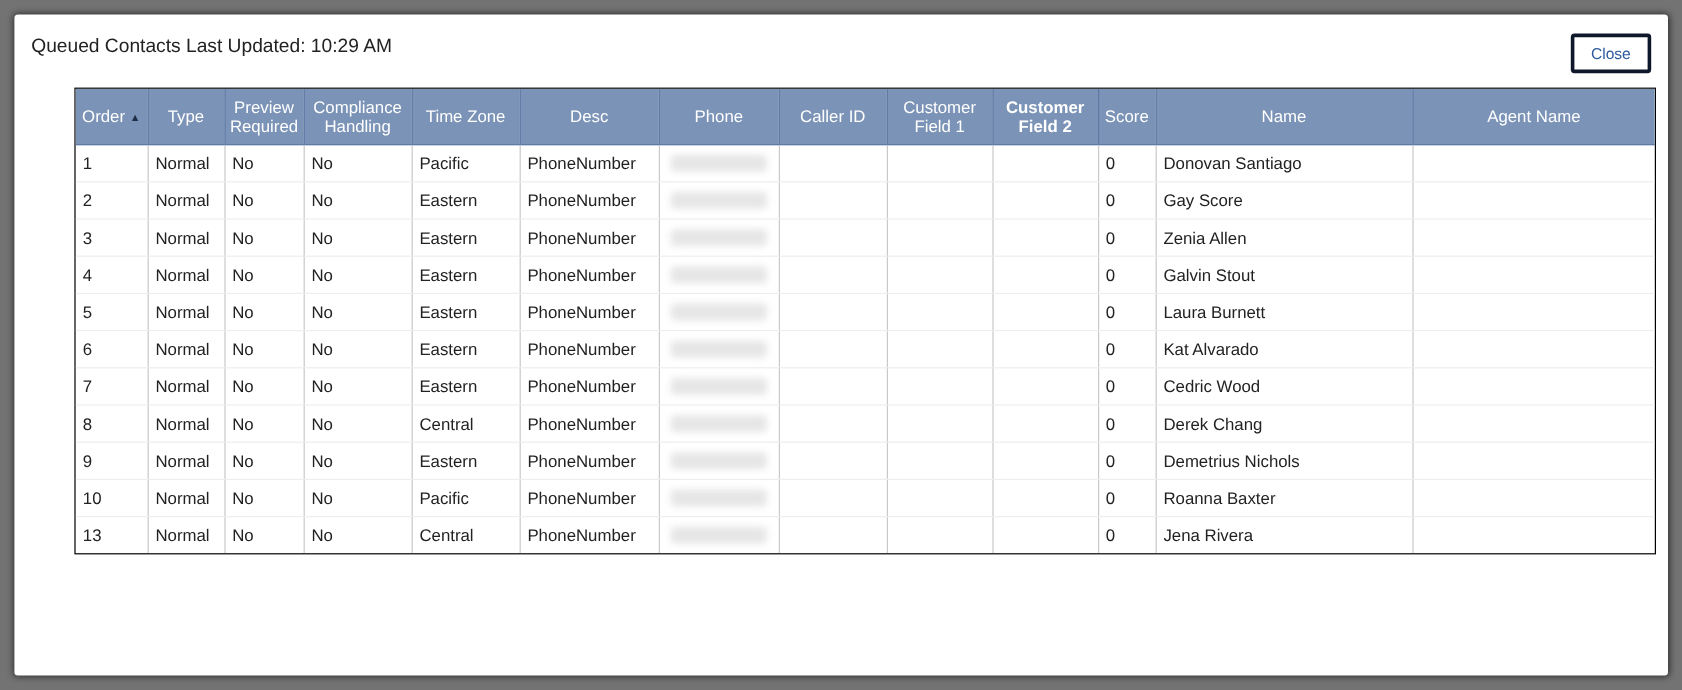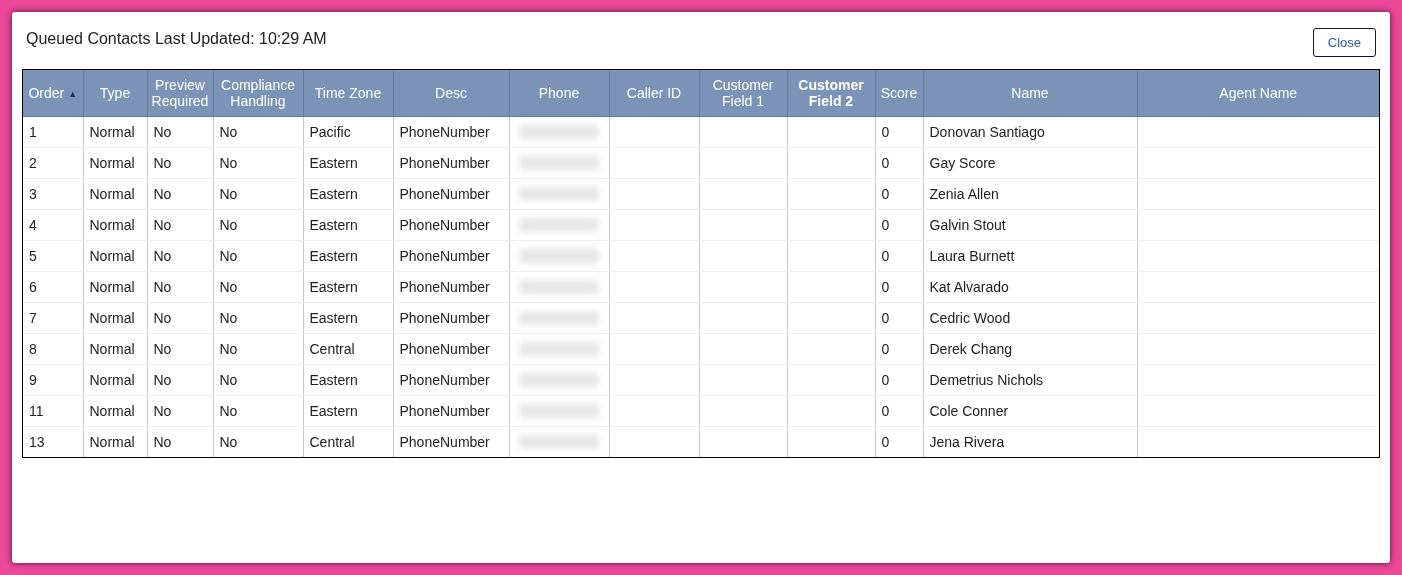--- a/index.html
+++ b/index.html
@@ -7,21 +7,21 @@
     padding: 0;
     background: #000;
     font-family: Arial, Helvetica, sans-serif;
     font-size: 14px;
     color: #222;
   }
   .frame {
     box-sizing: border-box;
     width: 1402px;
     height: 575px;
-    background: #ec4899;
+    background: #737373;
     padding: 12px;
   }
   .panel {
     box-sizing: border-box;
     width: 100%;
     height: 100%;
     background: #fff;
     border-radius: 3px;
     box-shadow: 0 0 6px rgba(0,0,0,.7);
     padding: 16px 10px 10px 10px;
@@ -33,32 +33,33 @@
     justify-content: space-between;
     align-items: flex-start;
     padding: 0 4px 12px 4px;
   }
   .status-text {
     font-size: 16px;
     color: #222;
     padding-top: 2px;
   }
   .close-btn {
-    border: 1px solid #0f172a;
+    border: 3px solid #0f172a;
     background: #fff;
     color: #2b5a9e;
     font-size: 13px;
     padding: 6px 14px;
     border-radius: 3px;
     cursor: pointer;
   }
 
   .table-wrap {
     border: 1px solid #000;
     overflow: hidden;
+    margin-left: 40px;
   }
   table {
     width: 100%;
     border-collapse: collapse;
     table-layout: fixed;
   }
   thead th {
     background: #7b93b6;
     color: #fff;
     font-weight: 400;
@@ -316,34 +317,34 @@
                 <div class="blur-blob"></div>
               </td>
               <td></td>
               <td></td>
               <td></td>
               <td>0</td>
               <td>Demetrius Nichols</td>
               <td></td>
             </tr>
             <tr>
-              <td>11</td>
-              <td>Normal</td>
-              <td>No</td>
-              <td>No</td>
-              <td>Eastern</td>
-              <td>PhoneNumber</td>
-              <td class="blur-cell">
-                <div class="blur-blob"></div>
-              </td>
-              <td></td>
-              <td></td>
-              <td></td>
-              <td>0</td>
-              <td>Cole Conner</td>
+              <td>10</td>
+              <td>Normal</td>
+              <td>No</td>
+              <td>No</td>
+              <td>Pacific</td>
+              <td>PhoneNumber</td>
+              <td class="blur-cell">
+                <div class="blur-blob"></div>
+              </td>
+              <td></td>
+              <td></td>
+              <td></td>
+              <td>0</td>
+              <td>Roanna Baxter</td>
               <td></td>
             </tr>
             <tr>
               <td>13</td>
               <td>Normal</td>
               <td>No</td>
               <td>No</td>
               <td>Central</td>
               <td>PhoneNumber</td>
               <td class="blur-cell">

